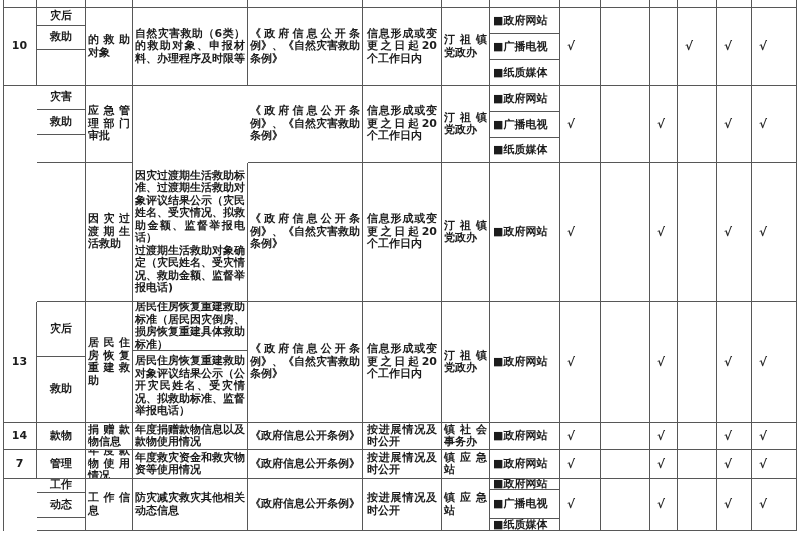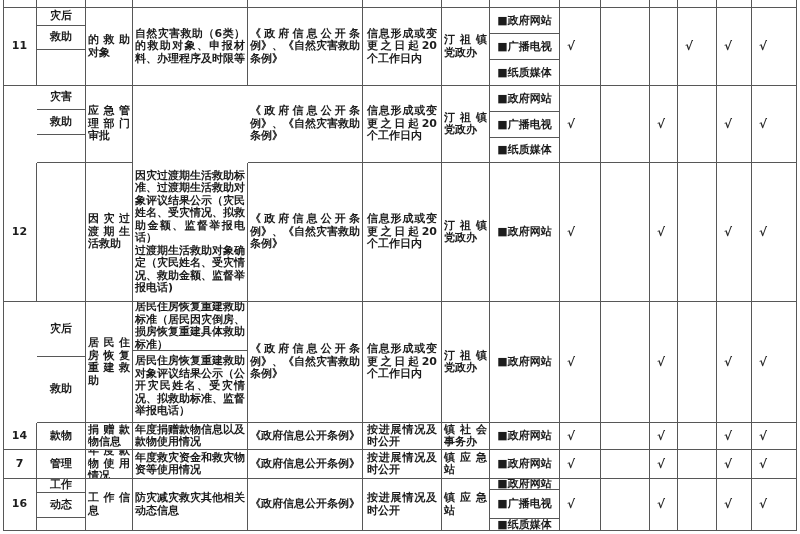--- a/index.html
+++ b/index.html
@@ -6,21 +6,21 @@
   #page{position:relative;width:800px;height:534px;background:#ffffff;overflow:hidden;
         font-family:"DejaVu Sans",sans-serif;}
   .vline{position:absolute;width:1px;background:#575757;}
   .c{position:absolute;box-sizing:border-box;
      border-right:1px solid #575757;border-bottom:1px solid #575757;
      display:flex;flex-direction:column;justify-content:center;
      font-weight:700;font-size:11px;line-height:12.5px;color:#1c1c1c;
      padding:0 2px;word-break:break-all;text-align:justify;overflow:hidden;}
   .ctr{align-items:center;padding:0;}
   .tim{padding:0 4px;}
-  .med{padding:0 3px;text-align:center;line-height:11.5px;}
+  .med{padding:0 3px;text-align:left;line-height:11.5px;}
   .chk{padding:0 0 0 7px;text-align:left;font-size:12px;color:#2a2a2a;}
 </style>
 </head>
 <body>
 
 <div id="page">
   <div class="vline" style="left:3px;top:0;height:531px"></div>
 
   <div class="c" style="left:3px;top:0;width:34px;height:8px"></div>
   <div class="c" style="left:37px;top:0;width:49px;height:8px"></div>
@@ -30,21 +30,21 @@
   <div class="c" style="left:363px;top:0;width:79px;height:8px"></div>
   <div class="c" style="left:442px;top:0;width:48px;height:8px"></div>
   <div class="c" style="left:490px;top:0;width:70px;height:8px"></div>
   <div class="c" style="left:560px;top:0;width:41px;height:8px"></div>
   <div class="c" style="left:601px;top:0;width:49px;height:8px"></div>
   <div class="c" style="left:650px;top:0;width:28px;height:8px"></div>
   <div class="c" style="left:678px;top:0;width:39px;height:8px"></div>
   <div class="c" style="left:717px;top:0;width:35px;height:8px"></div>
   <div class="c" style="left:752px;top:0;width:45px;height:8px"></div>
 
-  <div class="c ctr" style="left:3px;top:8px;width:34px;height:78px">11</div>
+  <div class="c ctr" style="left:3px;top:8px;width:34px;height:78px">10</div>
   <div class="c ctr" style="left:37px;top:8px;width:49px;height:18px">灾后</div>
   <div class="c ctr" style="left:37px;top:26px;width:49px;height:24px">救助</div>
   <div class="c ctr" style="left:37px;top:50px;width:49px;height:36px"></div>
   <div class="c" style="left:86px;top:8px;width:47px;height:78px">的救助对象</div>
   <div class="c" style="left:133px;top:8px;width:115px;height:78px">自然灾害救助（6类）的救助对象、申报材料、办理程序及时限等</div>
   <div class="c" style="left:248px;top:8px;width:115px;height:78px">《政府信息公开条例》、《自然灾害救助条例》</div>
   <div class="c tim" style="left:363px;top:8px;width:79px;height:78px">信息形成或变更之日起20个工作日内</div>
   <div class="c" style="left:442px;top:8px;width:48px;height:78px">汀祖镇党政办</div>
   <div class="c med" style="left:490px;top:8px;width:70px;height:26px">■政府网站</div>
   <div class="c med" style="left:490px;top:34px;width:70px;height:26px">■广播电视</div>
@@ -66,36 +66,36 @@
   <div class="c med" style="left:490px;top:86px;width:70px;height:26px">■政府网站</div>
   <div class="c med" style="left:490px;top:112px;width:70px;height:26px">■广播电视</div>
   <div class="c med" style="left:490px;top:138px;width:70px;height:25px">■纸质媒体</div>
   <div class="c chk" style="left:560px;top:86px;width:41px;height:77px">√</div>
   <div class="c chk" style="left:601px;top:86px;width:49px;height:77px"></div>
   <div class="c chk" style="left:650px;top:86px;width:28px;height:77px">√</div>
   <div class="c chk" style="left:678px;top:86px;width:39px;height:77px"></div>
   <div class="c chk" style="left:717px;top:86px;width:35px;height:77px">√</div>
   <div class="c chk" style="left:752px;top:86px;width:45px;height:77px">√</div>
 
-  <div class="c ctr" style="left:3px;top:163px;width:34px;height:139px">12</div>
   <div class="c ctr" style="left:37px;top:163px;width:49px;height:139px"></div>
   <div class="c" style="left:86px;top:163px;width:47px;height:139px">因灾过渡期生活救助</div>
   <div class="c" style="left:133px;top:163px;width:115px;height:139px;white-space:pre-line">因灾过渡期生活救助标准、过渡期生活救助对象评议结果公示（灾民姓名、受灾情况、拟救助金额、监督举报电话）
 过渡期生活救助对象确定（灾民姓名、受灾情况、救助金额、监督举报电话)</div>
   <div class="c" style="left:248px;top:163px;width:115px;height:139px">《政府信息公开条例》、《自然灾害救助条例》</div>
   <div class="c tim" style="left:363px;top:163px;width:79px;height:139px">信息形成或变更之日起20个工作日内</div>
   <div class="c" style="left:442px;top:163px;width:48px;height:139px">汀祖镇党政办</div>
   <div class="c med" style="left:490px;top:163px;width:70px;height:139px">■政府网站</div>
   <div class="c chk" style="left:560px;top:163px;width:41px;height:139px">√</div>
   <div class="c chk" style="left:601px;top:163px;width:49px;height:139px"></div>
   <div class="c chk" style="left:650px;top:163px;width:28px;height:139px">√</div>
   <div class="c chk" style="left:678px;top:163px;width:39px;height:139px"></div>
   <div class="c chk" style="left:717px;top:163px;width:35px;height:139px">√</div>
   <div class="c chk" style="left:752px;top:163px;width:45px;height:139px">√</div>
 
+  <div class="c ctr" style="left:3px;top:302px;width:34px;height:121px">13</div>
   <div class="c ctr" style="left:37px;top:302px;width:49px;height:55px">灾后</div>
   <div class="c ctr" style="left:37px;top:357px;width:49px;height:66px">救助</div>
   <div class="c" style="left:86px;top:302px;width:47px;height:121px">居民住房恢复重建救助</div>
   <div class="c" style="left:133px;top:302px;width:115px;height:49px">居民住房恢复重建救助标准（居民因灾倒房、损房恢复重建具体救助标准）</div>
   <div class="c" style="left:133px;top:351px;width:115px;height:72px">居民住房恢复重建救助对象评议结果公示（公开灾民姓名、受灾情况、拟救助标准、监督举报电话）</div>
   <div class="c" style="left:248px;top:302px;width:115px;height:121px">《政府信息公开条例》、《自然灾害救助条例》</div>
   <div class="c tim" style="left:363px;top:302px;width:79px;height:121px">信息形成或变更之日起20个工作日内</div>
   <div class="c" style="left:442px;top:302px;width:48px;height:121px">汀祖镇党政办</div>
   <div class="c med" style="left:490px;top:302px;width:70px;height:121px">■政府网站</div>
   <div class="c chk" style="left:560px;top:302px;width:41px;height:121px">√</div>
@@ -128,21 +128,20 @@
   <div class="c tim" style="left:363px;top:450px;width:79px;height:29px">按进展情况及时公开</div>
   <div class="c" style="left:442px;top:450px;width:48px;height:29px">镇应急站</div>
   <div class="c med" style="left:490px;top:450px;width:70px;height:29px">■政府网站</div>
   <div class="c chk" style="left:560px;top:450px;width:41px;height:29px">√</div>
   <div class="c chk" style="left:601px;top:450px;width:49px;height:29px"></div>
   <div class="c chk" style="left:650px;top:450px;width:28px;height:29px">√</div>
   <div class="c chk" style="left:678px;top:450px;width:39px;height:29px"></div>
   <div class="c chk" style="left:717px;top:450px;width:35px;height:29px">√</div>
   <div class="c chk" style="left:752px;top:450px;width:45px;height:29px">√</div>
 
-  <div class="c ctr" style="left:3px;top:479px;width:34px;height:52px">16</div>
   <div class="c ctr" style="left:37px;top:479px;width:49px;height:14px">工作</div>
   <div class="c ctr" style="left:37px;top:493px;width:49px;height:25px">动态</div>
   <div class="c ctr" style="left:37px;top:518px;width:49px;height:13px"></div>
   <div class="c" style="left:86px;top:479px;width:47px;height:52px">工作信息</div>
   <div class="c" style="left:133px;top:479px;width:115px;height:52px">防灾减灾救灾其他相关动态信息</div>
   <div class="c" style="left:248px;top:479px;width:115px;height:52px">《政府信息公开条例》</div>
   <div class="c tim" style="left:363px;top:479px;width:79px;height:52px">按进展情况及时公开</div>
   <div class="c" style="left:442px;top:479px;width:48px;height:52px">镇应急站</div>
   <div class="c med" style="left:490px;top:479px;width:70px;height:11px">■政府网站</div>
   <div class="c med" style="left:490px;top:490px;width:70px;height:29px">■广播电视</div>

